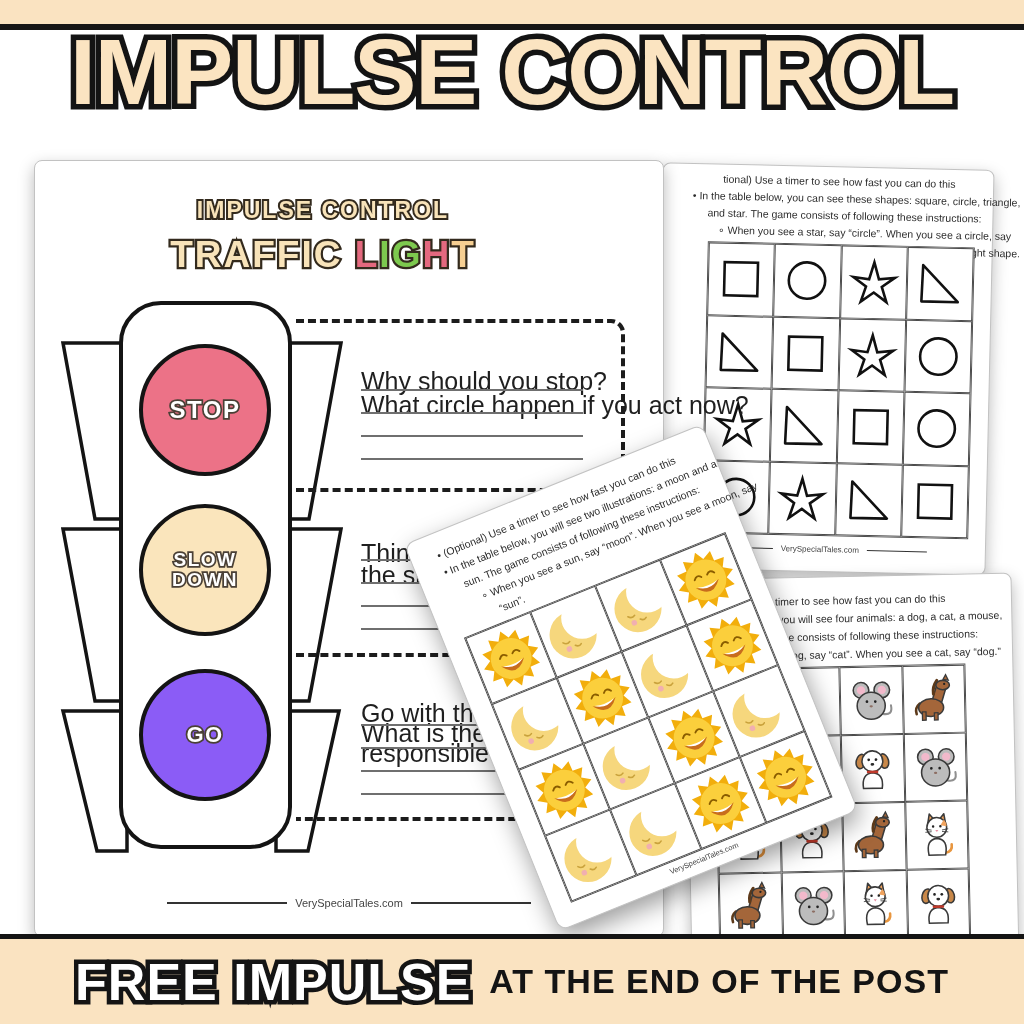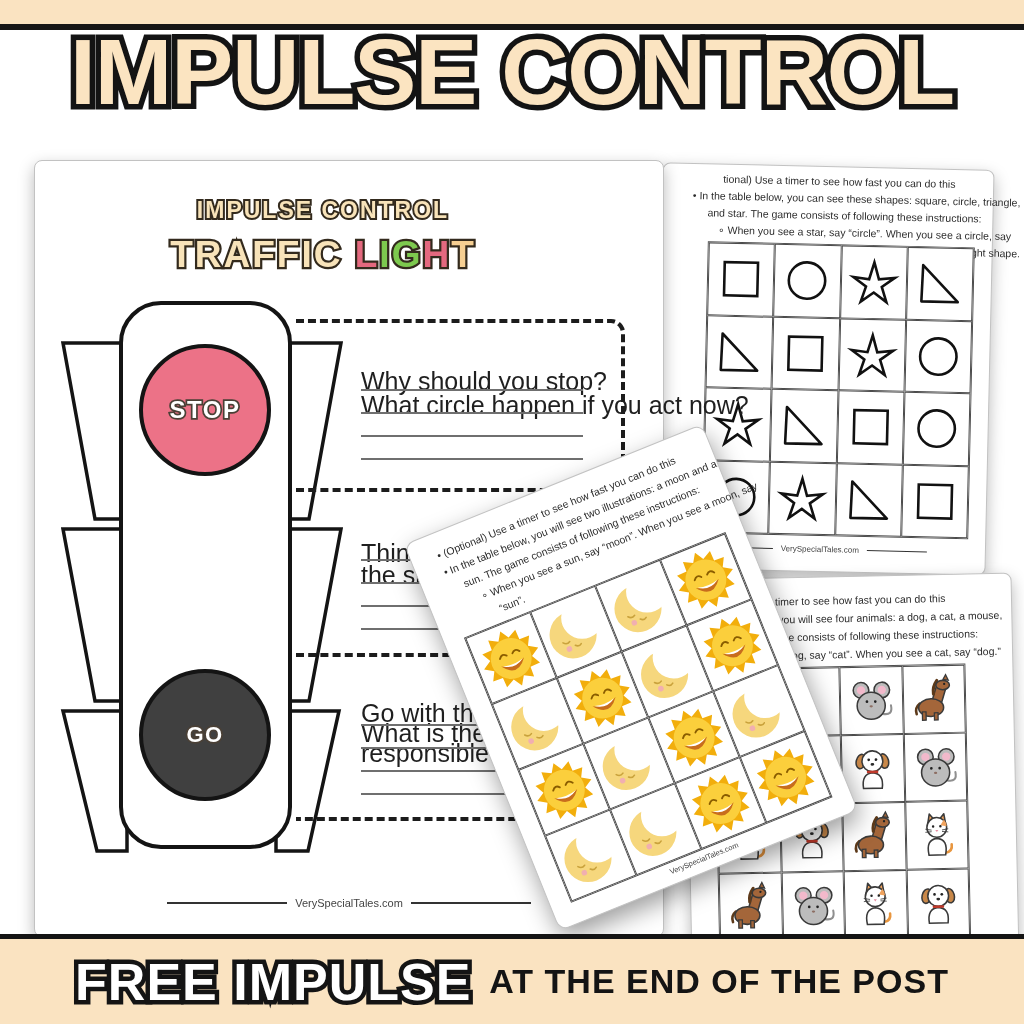--- a/index.html
+++ b/index.html
@@ -413,21 +413,25 @@
 
     <div class="dash-frame">
       <div class="dash-sep" style="top:165px;"></div>
       <div class="dash-sep" style="top:330px;"></div>
     </div>
 
     <div class="tl-body"></div>
     <div class="lamp" id="lamp-stop" style="background: rgb(236, 114, 135);">
       <span>STOP</span>
     </div>
-    <div class="lamp" id="lamp-go" style="background: #404040;">
+    <div class="lamp" id="lamp-slow" style="background: rgb(250, 229, 188);">
+      <span>SLOW</span>
+      <span>DOWN</span>
+    </div>
+    <div class="lamp" id="lamp-go" style="background: #8b5cf6;">
       <span>GO</span>
     </div>
 
     <div class="q-line" style="left:326px;top:162px;">Why should you stop?</div>
     <div class="q-line" style="left:326px;top:186px;">What circle happen if you act now?</div>
     <div class="rules" id="rules-s1" style="left: 326px; top: 228px; width: 222px;">
         <div class="rule" style="top: 0px;"></div>
         <div class="rule" style="top: 23px;"></div>
         <div class="rule" style="top: 46px;"></div>
         <div class="rule" style="top: 69px;"></div>

